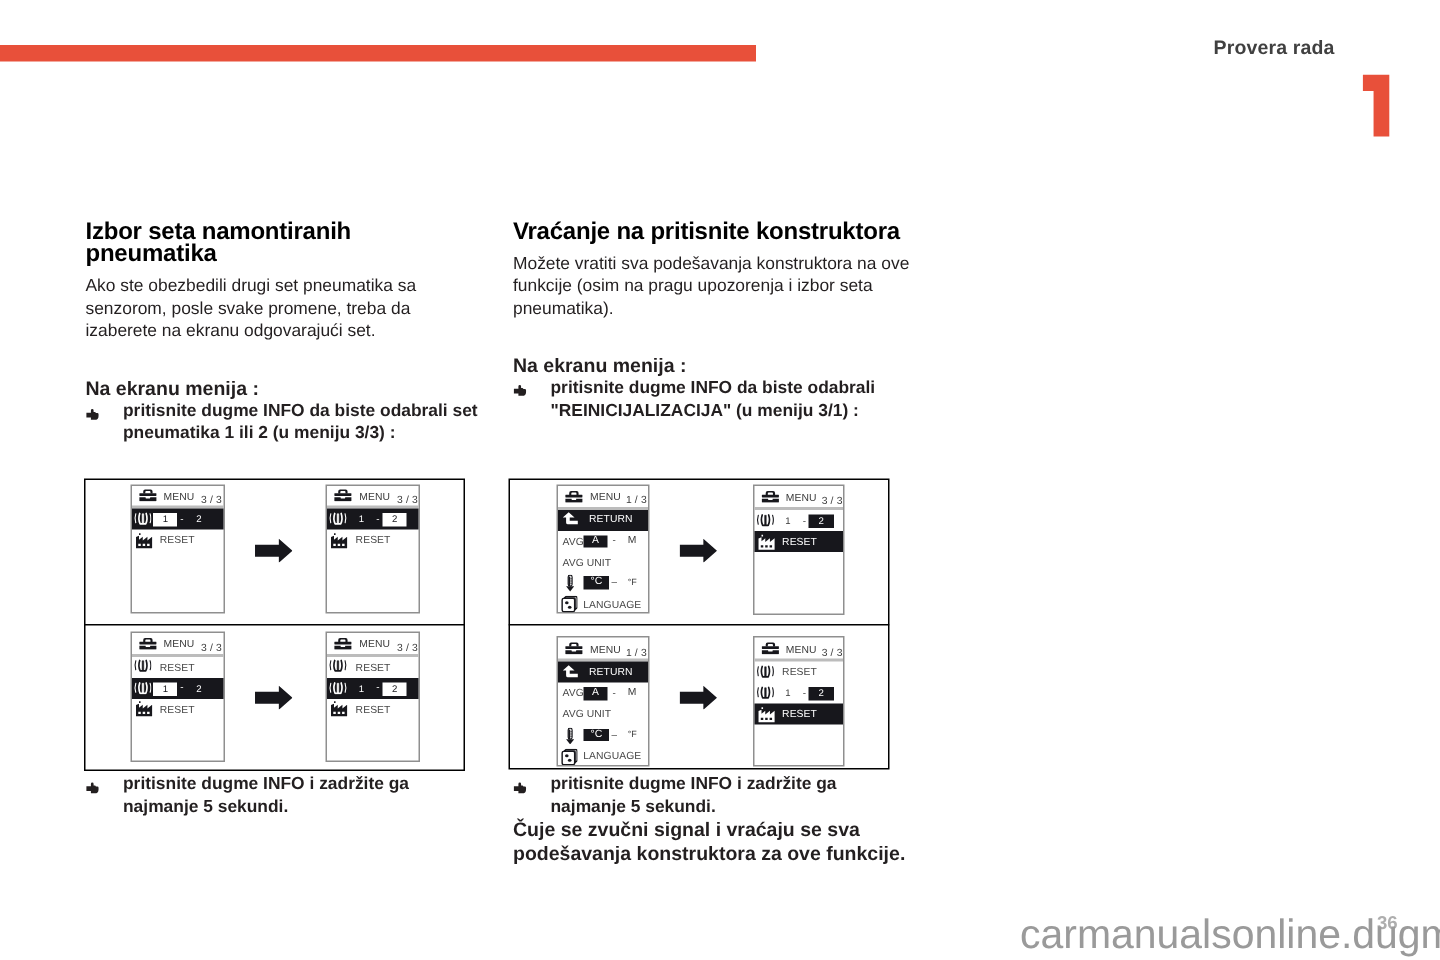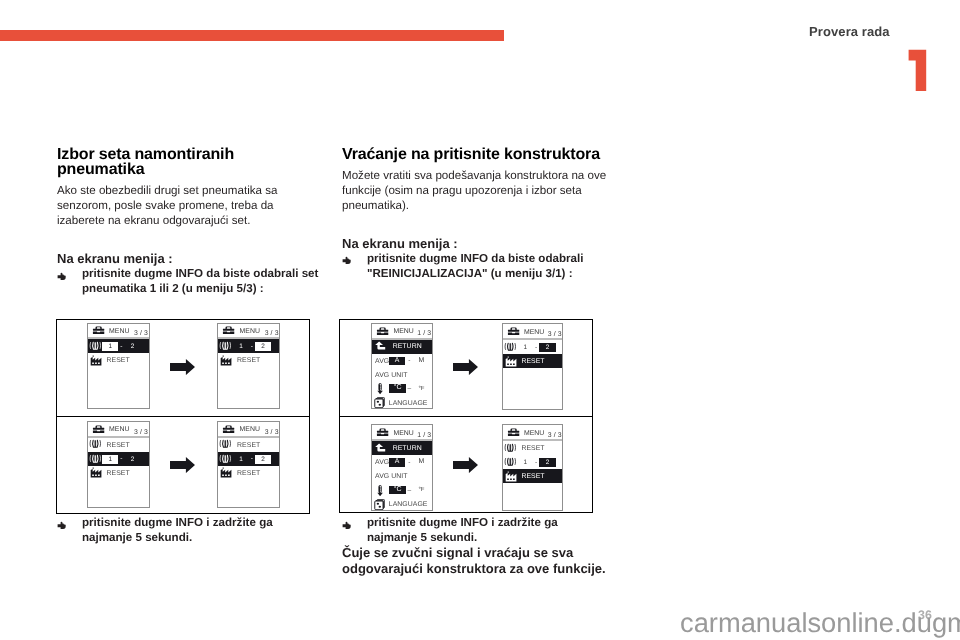--- a/index.html
+++ b/index.html
@@ -81,21 +81,21 @@
   <div class="col col-l">
     <h2 class="sec">Izbor seta namontiranih pneumatika</h2>
     <p class="body">Ako ste obezbedili drugi set pneumatika sa senzorom, posle svake promene, treba da izaberete na ekranu odgovarajući set.</p>
     <p class="lead gap">Na ekranu menija :</p>
     <p class="bullet">
       <span class="hand">
         <svg width="11" height="9" viewBox="0 0 11 9">
             <path d="M0.6 3.2 h3.0 V1.6 a0.9 0.9 0 0 1 1.8 0 V2.6 h0.7 a0.8 0.8 0 0 1 0.8 0.8 h1.0 a0.8 0.8 0 0 1 0.8 0.8 v1.1 a2.6 2.6 0 0 1 -2.6 2.6 h-2.5 v-1.6 h-3.0 z" fill="#231f20"></path>
           </svg>
       </span>
-      <span>pritisnite dugme INFO da biste odabrali set pneumatika 1 ili 2 (u meniju 5/3) :</span>
+      <span>pritisnite dugme INFO da biste odabrali set pneumatika 1 ili 2 (u meniju 3/3) :</span>
     </p>
   </div>
 
   <div class="col col-r">
     <h2 class="sec"><span>Vraćanje na pritisnite konstruktora</span><br></h2>
     <p class="body">Možete vratiti sva podešavanja konstruktora na ove funkcije (osim na pragu upozorenja i izbor seta pneumatika).</p>
     <p class="lead gap">Na ekranu menija :</p>
     <p class="bullet">
       <span class="hand">
         <svg width="11" height="9" viewBox="0 0 11 9">
@@ -437,21 +437,21 @@
   </div>
   <div class="col colb-r">
     <p class="bullet">
       <span class="hand">
         <svg width="11" height="9" viewBox="0 0 11 9">
             <path d="M0.6 3.2 h3.0 V1.6 a0.9 0.9 0 0 1 1.8 0 V2.6 h0.7 a0.8 0.8 0 0 1 0.8 0.8 h1.0 a0.8 0.8 0 0 1 0.8 0.8 v1.1 a2.6 2.6 0 0 1 -2.6 2.6 h-2.5 v-1.6 h-3.0 z" fill="#231f20"></path>
           </svg>
       </span>
       <span>pritisnite dugme INFO i zadržite ga najmanje 5 sekundi.</span>
     </p>
-    <p class="lead">Čuje se zvučni signal i vraćaju se sva odgovarajući konstruktora za ove funkcije.</p>
+    <p class="lead">Čuje se zvučni signal i vraćaju se sva podešavanja konstruktora za ove funkcije.</p>
   </div>
 
   <div class="pagenum">36</div>
   <div class="watermark">carmanualsonline.dugme</div>
 </div>
 
 <svg width="0" height="0" style="position:absolute" aria-hidden="true">
   <defs>
 
     <symbol id="ico-toolbox" viewBox="0 0 30 21">

